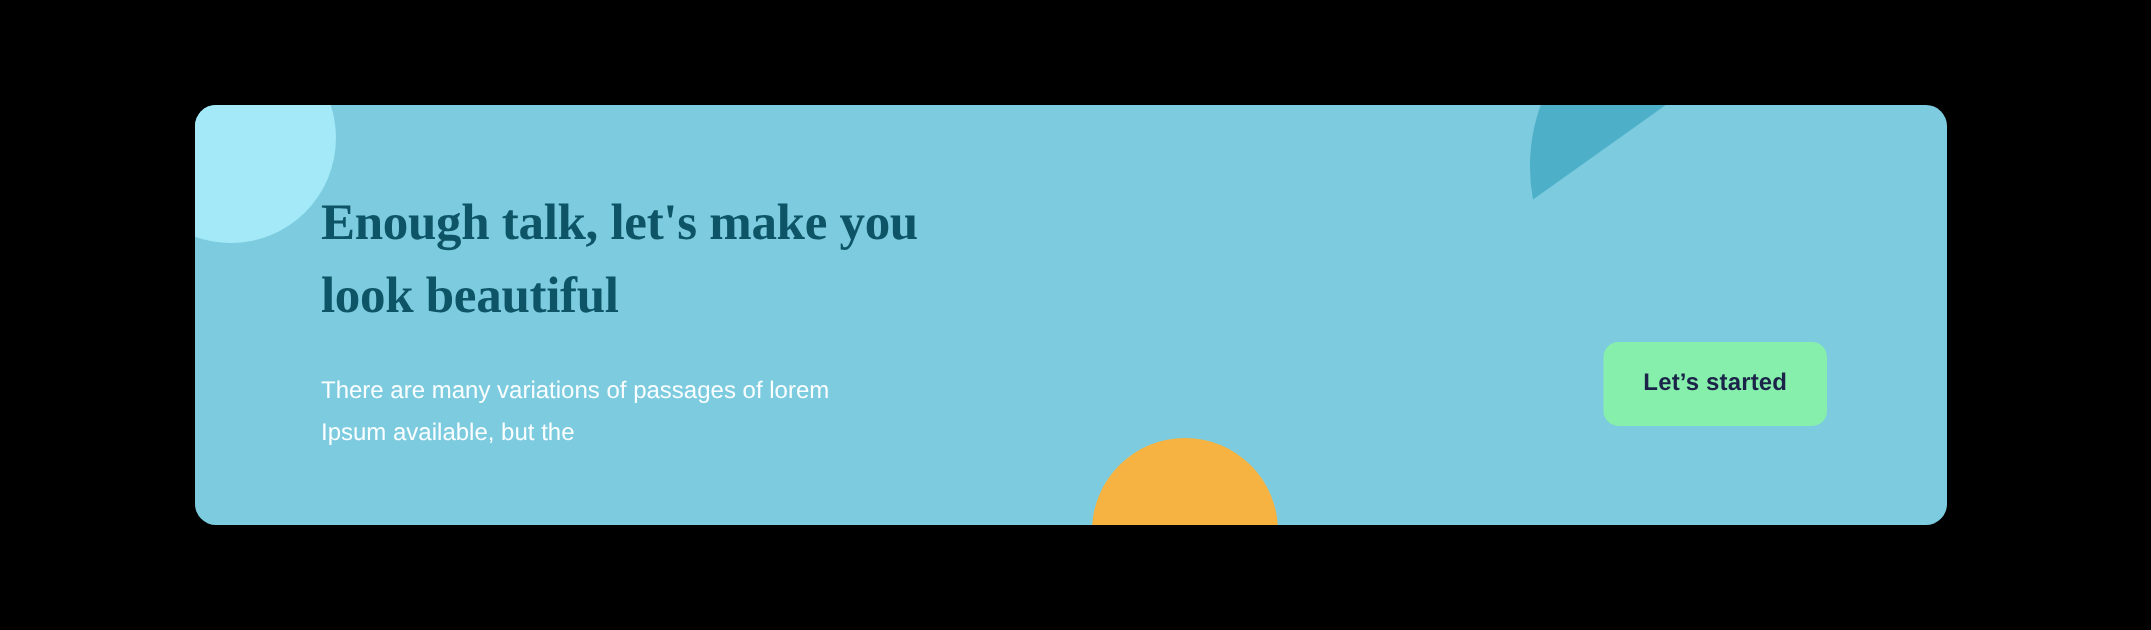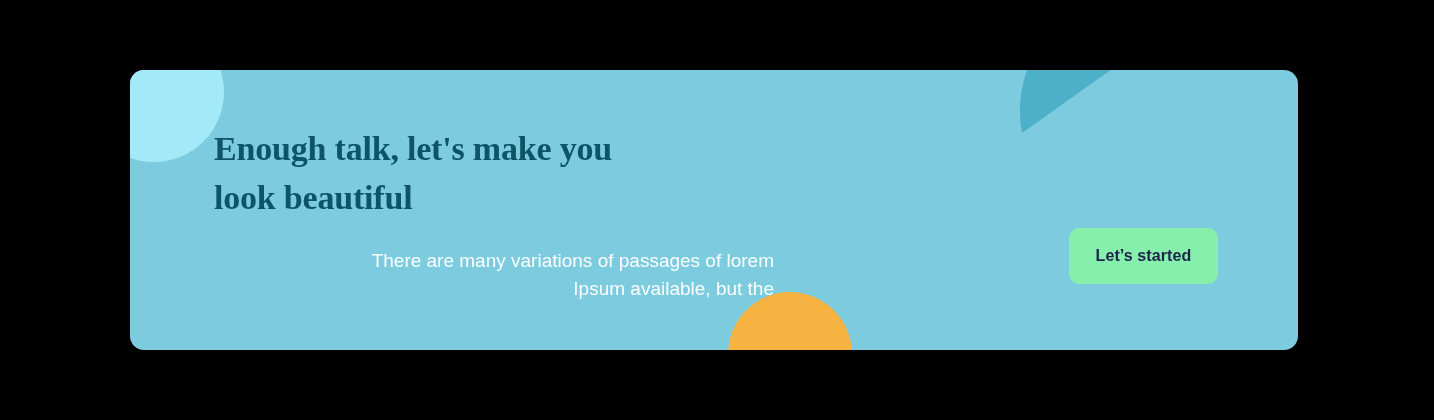--- a/index.html
+++ b/index.html
@@ -89,25 +89,24 @@
     letter-spacing: -0.2px;
     color: #0D5566;
     white-space: pre-line;
   }
 
   .banner-subtext {
     margin: 0;
     padding-top: 25px;
     font-family: "Liberation Sans", sans-serif;
     font-weight: 400;
-    font-size: 19px;
+    font-size: 16px;
     line-height: 28px;
     color: #FBFEFF;
     white-space: pre-line;
-    text-align: right;
   }
 
   
   .cta-button {
     position: absolute;
     left: 939px;
     top: 158px;
     width: 149px;
     height: 56px;
     background: #86efac;

